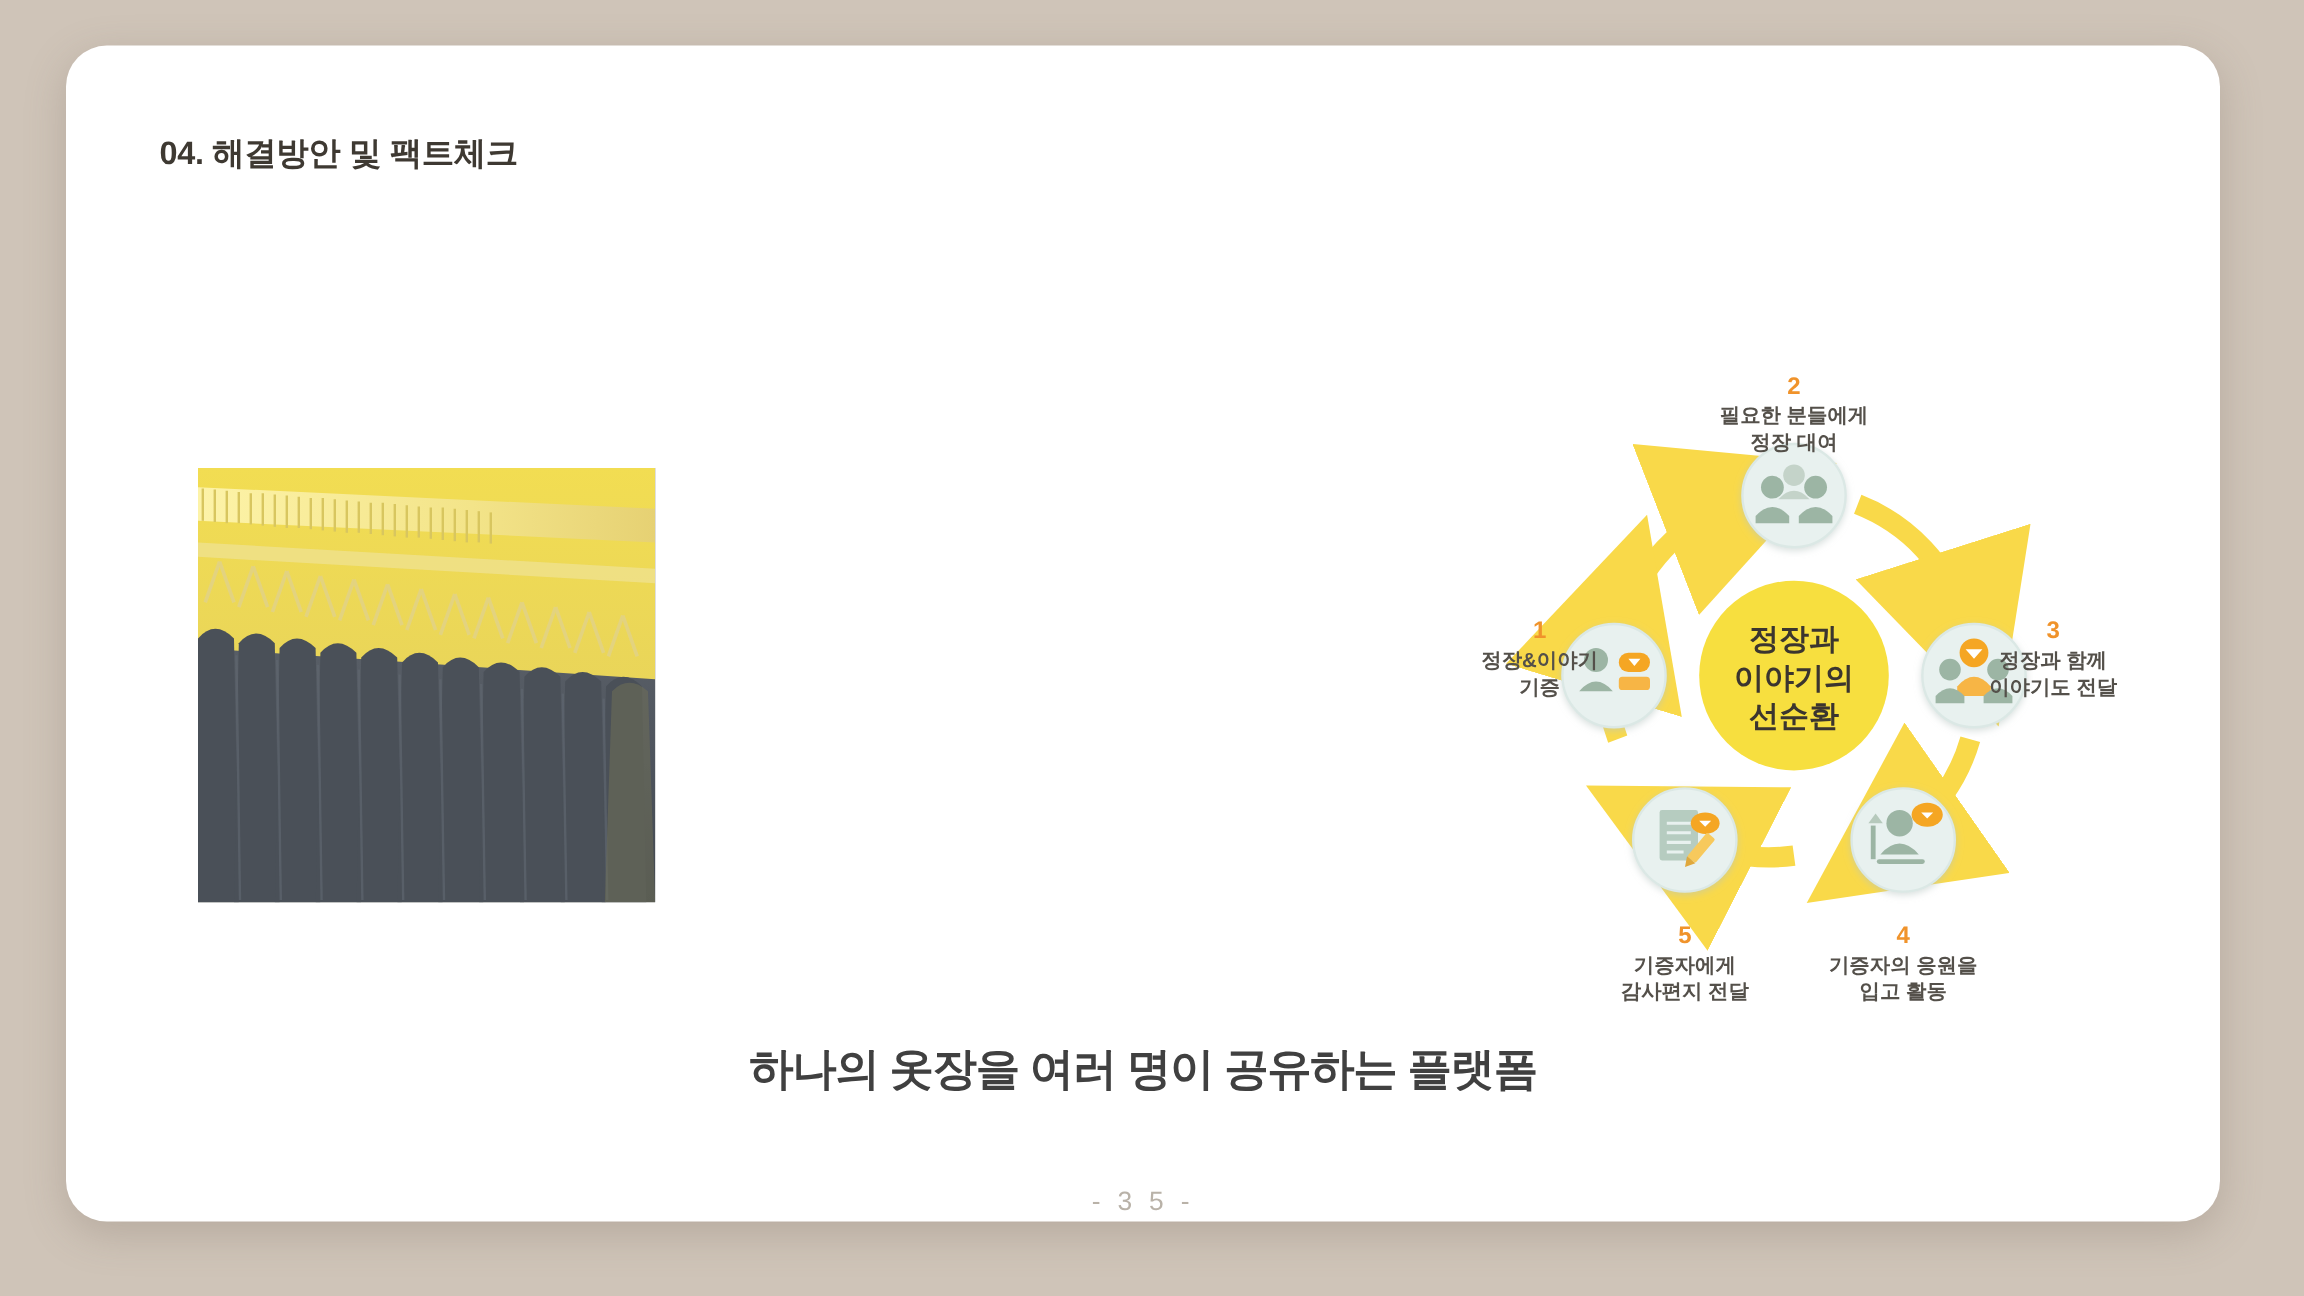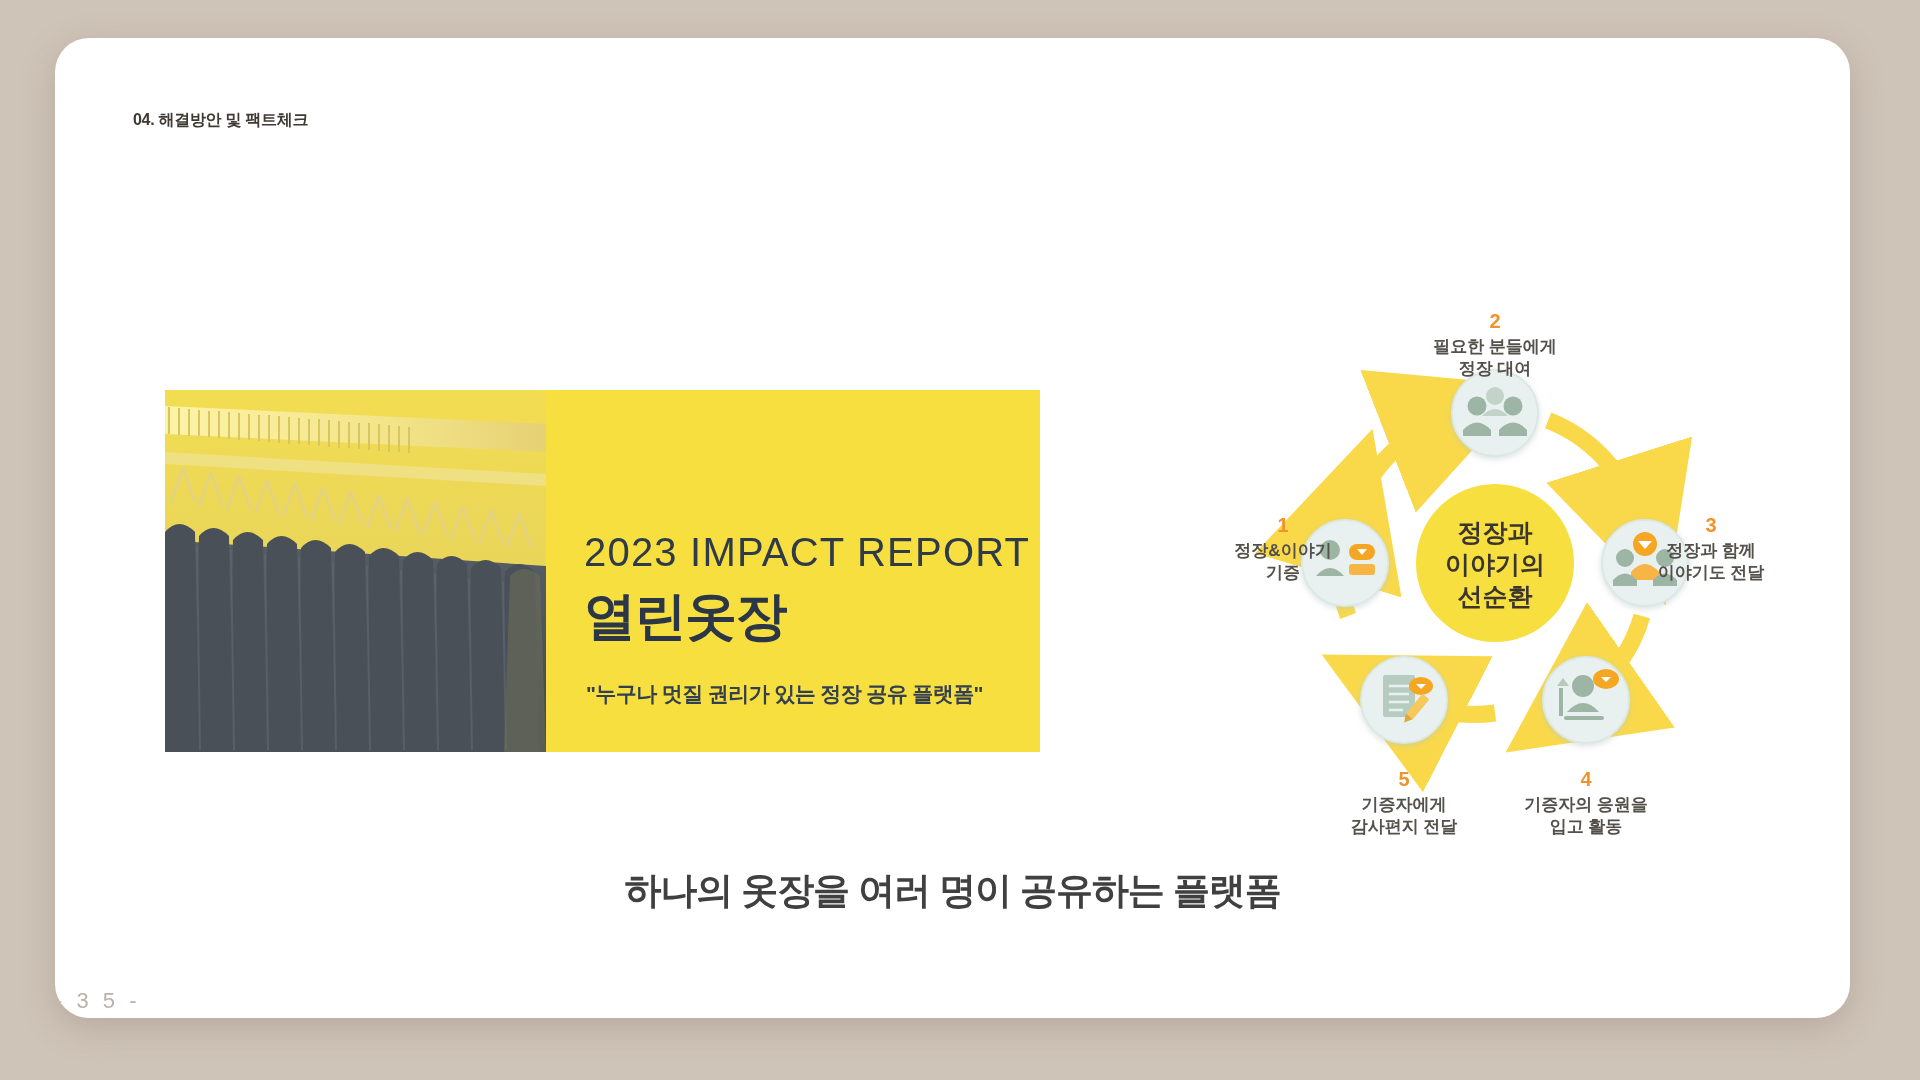--- a/index.html
+++ b/index.html
@@ -31,21 +31,21 @@
     border-radius: 34px;
     box-shadow: 0 10px 34px rgba(120, 105, 92, 0.28);
     overflow: hidden;
   }
 
   
   .eyebrow {
     position: absolute;
     left: 78px;
     top: 72px;
-    font-size: 16px;
+    font-size: 27px;
     font-weight: 700;
     letter-spacing: -0.3px;
     color: #3e3932;
     white-space: nowrap;
   }
 
   .page-title {
     position: absolute;
     left: 76px;
     top: 108px;
@@ -141,20 +141,21 @@
     font-weight: 700;
     letter-spacing: -1.1px;
     color: #404040;
   }
 
   .page-number {
     position: absolute;
     left: 0;
     right: 0;
     top: 950px;
+    text-align: center;
     font-size: 22px;
     letter-spacing: 4px;
     color: #b9b2a8;
     font-weight: 400;
   }
 </style>
 </head>
 <body>
 
 <div id="slide-root">
@@ -273,25 +274,20 @@
             <line x1="236" y1="180" x2="239" y2="360"></line>
             <line x1="270" y1="184" x2="273" y2="360"></line>
             <line x1="304" y1="188" x2="307" y2="360"></line>
             <line x1="338" y1="192" x2="341" y2="360"></line>
           </g>
 
           <path d="M345 186 q14 -14 30 0 l6 176 h-42 z" fill="#6f7058" opacity="0.55"></path>
         </svg>
       </div>
 
-      <div class="report-panel">
-        <div class="report-kicker">2023 IMPACT REPORT</div>
-        <div class="report-brand">열린옷장</div>
-        <div class="report-quote">"누구나 멋질 권리가 있는 정장 공유 플랫폼"</div>
-      </div>
     </div>
 
     <div class="cycle">
       <svg width="760" height="560" viewBox="0 0 760 560" aria-hidden="true">
         <defs>
           <marker id="arrowHead" markerWidth="9" markerHeight="9" refX="3.4" refY="4.5" orient="auto">
             <path d="M0,0 L9,4.5 L0,9 Z" fill="#f9d949"></path>
           </marker>
           <filter id="softShadow" x="-30%" y="-30%" width="160%" height="160%">
             <feDropShadow dx="0" dy="2" stdDeviation="3" flood-color="#b9c6c2" flood-opacity="0.55"></feDropShadow>

